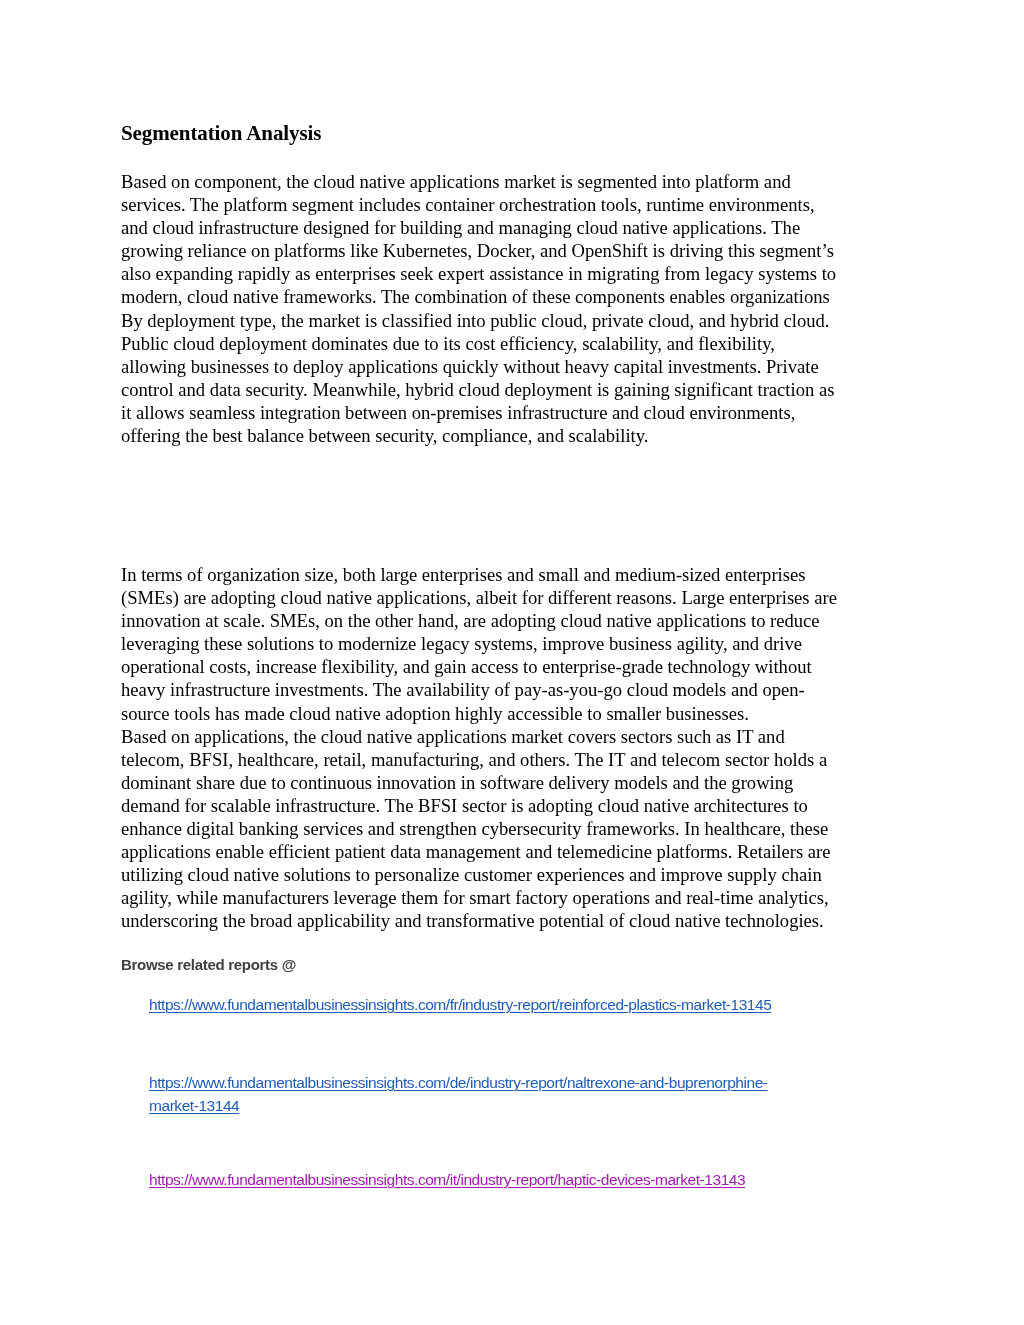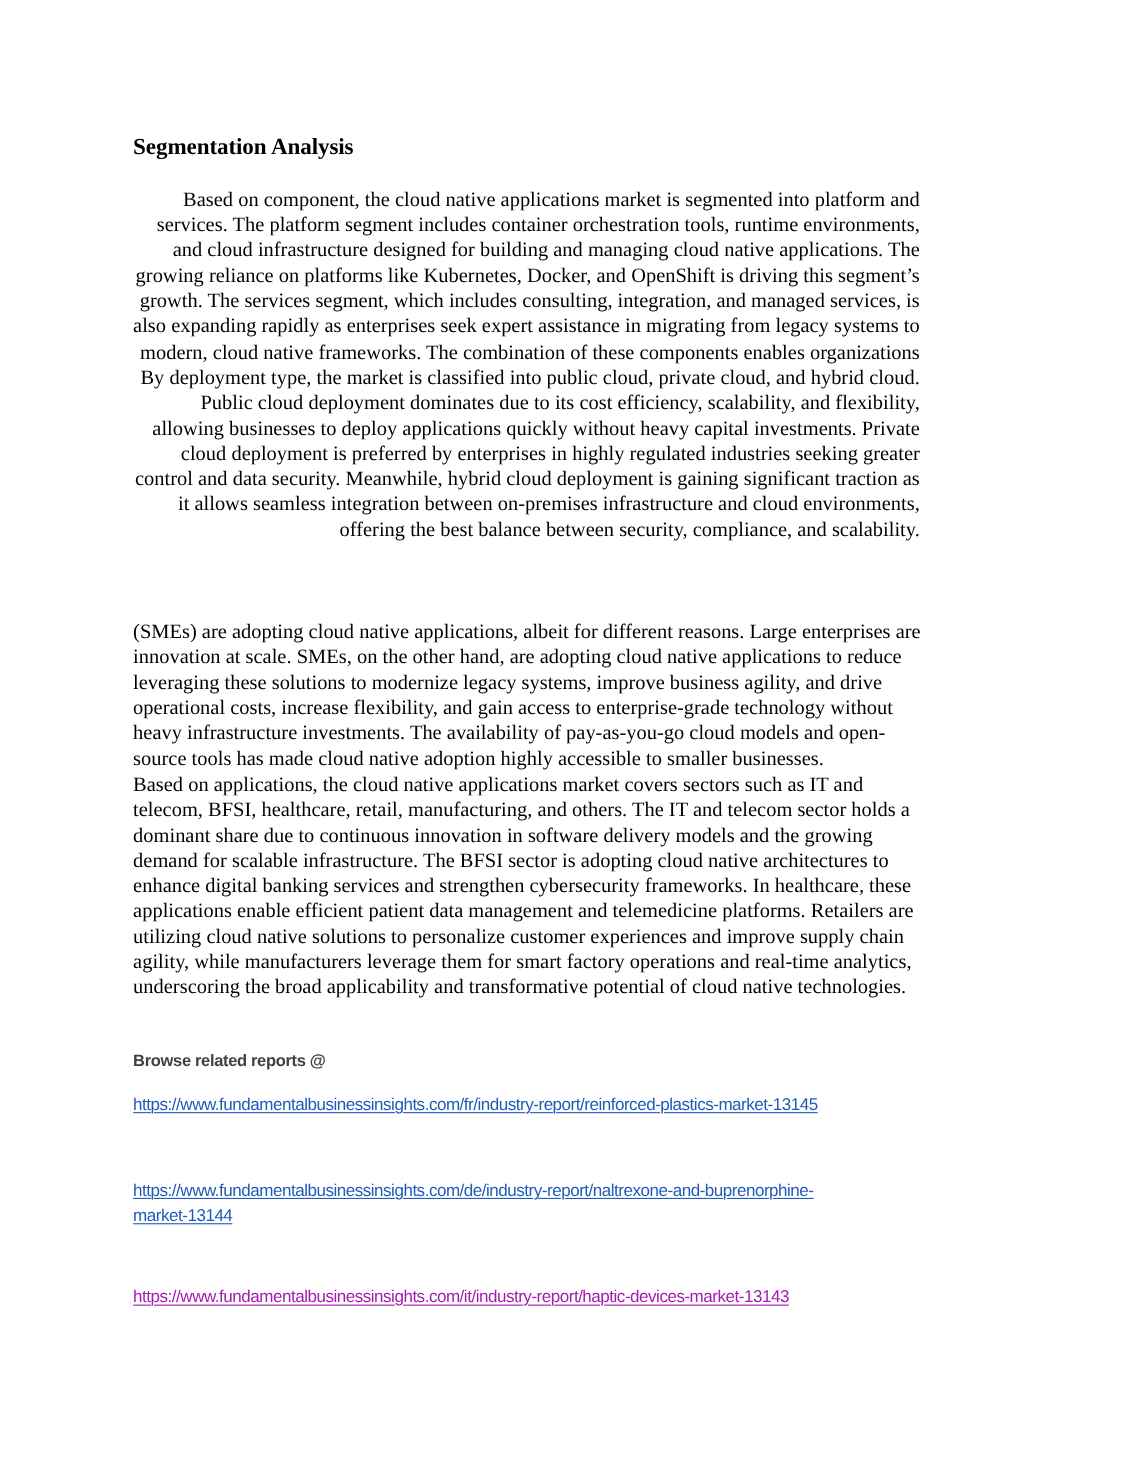--- a/index.html
+++ b/index.html
@@ -45,21 +45,21 @@
       margin: 0;
       font-family: "Liberation Serif", "DejaVu Serif", serif;
       font-size: 18.6px;
       line-height: 23.1px;
       color: #000;
     }
     .para .ln {
       display: block;
       white-space: nowrap;
     }
-    #p1 { top: 170px; text-align: right; }
+    #p1 { top: 170px; }
     #p2 { top: 563px; }
     .browse-heading {
       position: absolute;
       top: 956px;
       left: 0;
       margin: 0;
       font-family: "Liberation Sans", "DejaVu Sans", sans-serif;
       font-weight: bold;
       font-size: 15px;
       color: #404040;
@@ -75,51 +75,51 @@
       color: #1f5cb8;
       text-decoration: underline;
       text-decoration-thickness: 1px;
       text-underline-offset: 2px;
       letter-spacing: -0.45px;
       cursor: pointer;
     }
     .link .ln {
       display: block;
       white-space: nowrap;
+      margin-left: 28px;
     }
     #link1 { top: 993px; }
     #link2 { top: 1071px; }
     #link3 { top: 1168px; }
   </style>
 </head>
 <body>
 
 <div class="page">
   <div class="content">
 
     <h2 class="doc-title">Segmentation Analysis</h2>
 
     <p class="para" id="p1">
       <span class="ln">Based on component, the cloud native applications market is segmented into platform and</span>
       <span class="ln">services. The platform segment includes container orchestration tools, runtime environments,</span>
       <span class="ln">and cloud infrastructure designed for building and managing cloud native applications. The</span>
       <span class="ln">growing reliance on platforms like Kubernetes, Docker, and OpenShift is driving this segment’s</span>
-      <span class="ln">growth. The services segment, which includes consulting, integration, and managed services, is</span>
       <span class="ln">also expanding rapidly as enterprises seek expert assistance in migrating from legacy systems to</span>
       <span class="ln">modern, cloud native frameworks. The combination of these components enables organizations</span>
       <span class="ln">By deployment type, the market is classified into public cloud, private cloud, and hybrid cloud.</span>
       <span class="ln">Public cloud deployment dominates due to its cost efficiency, scalability, and flexibility,</span>
       <span class="ln">allowing businesses to deploy applications quickly without heavy capital investments. Private</span>
-      <span class="ln">cloud deployment is preferred by enterprises in highly regulated industries seeking greater</span>
       <span class="ln">control and data security. Meanwhile, hybrid cloud deployment is gaining significant traction as</span>
       <span class="ln">it allows seamless integration between on-premises infrastructure and cloud environments,</span>
       <span class="ln">offering the best balance between security, compliance, and scalability.</span>
     </p>
 
     <p class="para" id="p2">
+      <span class="ln">In terms of organization size, both large enterprises and small and medium-sized enterprises</span>
       <span class="ln">(SMEs) are adopting cloud native applications, albeit for different reasons. Large enterprises are</span>
       <span class="ln">innovation at scale. SMEs, on the other hand, are adopting cloud native applications to reduce</span>
       <span class="ln">leveraging these solutions to modernize legacy systems, improve business agility, and drive</span>
       <span class="ln">operational costs, increase flexibility, and gain access to enterprise-grade technology without</span>
       <span class="ln">heavy infrastructure investments. The availability of pay-as-you-go cloud models and open-</span>
       <span class="ln">source tools has made cloud native adoption highly accessible to smaller businesses.</span>
       <span class="ln">Based on applications, the cloud native applications market covers sectors such as IT and</span>
       <span class="ln">telecom, BFSI, healthcare, retail, manufacturing, and others. The IT and telecom sector holds a</span>
       <span class="ln">dominant share due to continuous innovation in software delivery models and the growing</span>
       <span class="ln">demand for scalable infrastructure. The BFSI sector is adopting cloud native architectures to</span>

